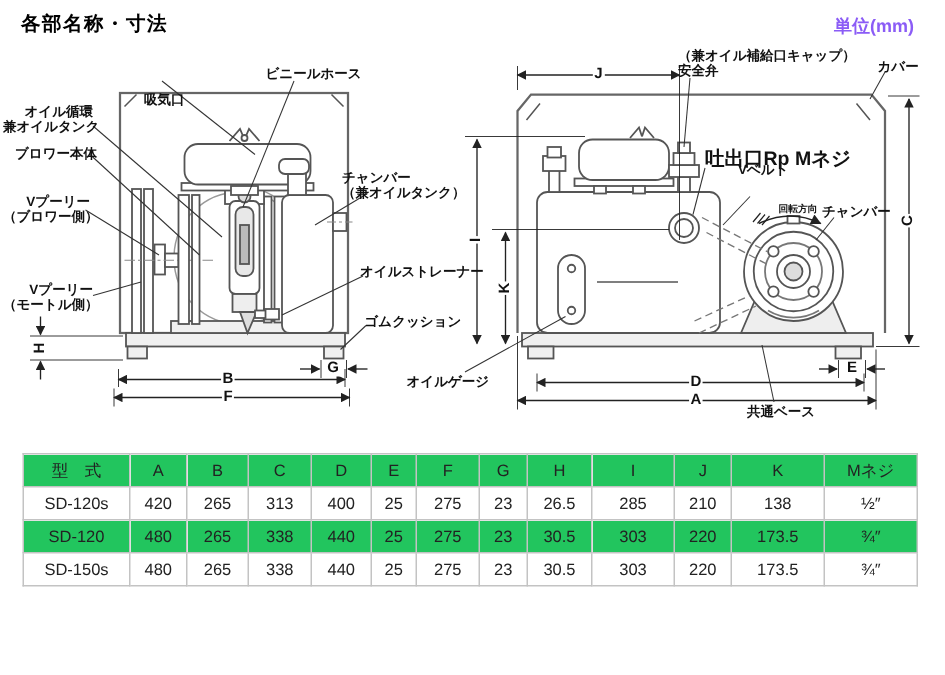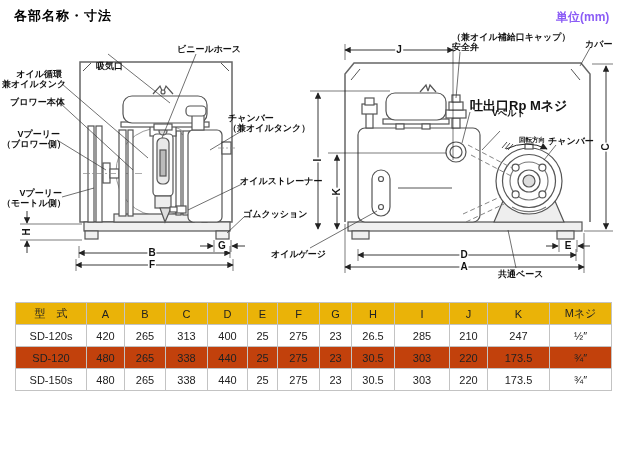--- a/index.html
+++ b/index.html
@@ -13,22 +13,22 @@
   .lbl.r{text-align:right;}
   .lbl.big{font-size:13px;}
   .lbl.tiny{font-size:6.5px;}
   .dim{position:absolute;font-size:10px;font-weight:bold;color:#111;background:#fff;
        padding:0 1px;transform:translate(-50%,-50%);line-height:10px;}
   .dim.rot{transform:translate(-50%,-50%) rotate(-90deg);}
   table.spec{position:absolute;left:15px;top:302px;border-collapse:collapse;
        font-size:11px;color:#222;table-layout:fixed;}
   table.spec th,table.spec td{border:1px solid #c3c3c3;text-align:center;height:21px;
        padding:0;font-weight:normal;overflow:hidden;}
-  table.spec thead th{background:#eab308;}
-  table.spec tr.alt td{background:#c2410c;}
+  table.spec thead th{background:#22c55e;}
+  table.spec tr.alt td{background:#22c55e;}
 </style>
 </head>
 <body>
 
 <div id="page">
 
   <div id="page-title">各部名称・寸法</div>
   <div id="unit-label">単位(mm)</div>
 
   <svg width="630" height="300" viewBox="0 0 630 300">
@@ -317,21 +317,21 @@
         <td>420</td>
         <td>265</td>
         <td>313</td>
         <td>400</td>
         <td>25</td>
         <td>275</td>
         <td>23</td>
         <td>26.5</td>
         <td>285</td>
         <td>210</td>
-        <td>247</td>
+        <td>138</td>
         <td>½″</td>
       </tr>
       <tr class="alt">
         <td>SD-120</td>
         <td>480</td>
         <td>265</td>
         <td>338</td>
         <td>440</td>
         <td>25</td>
         <td>275</td>

